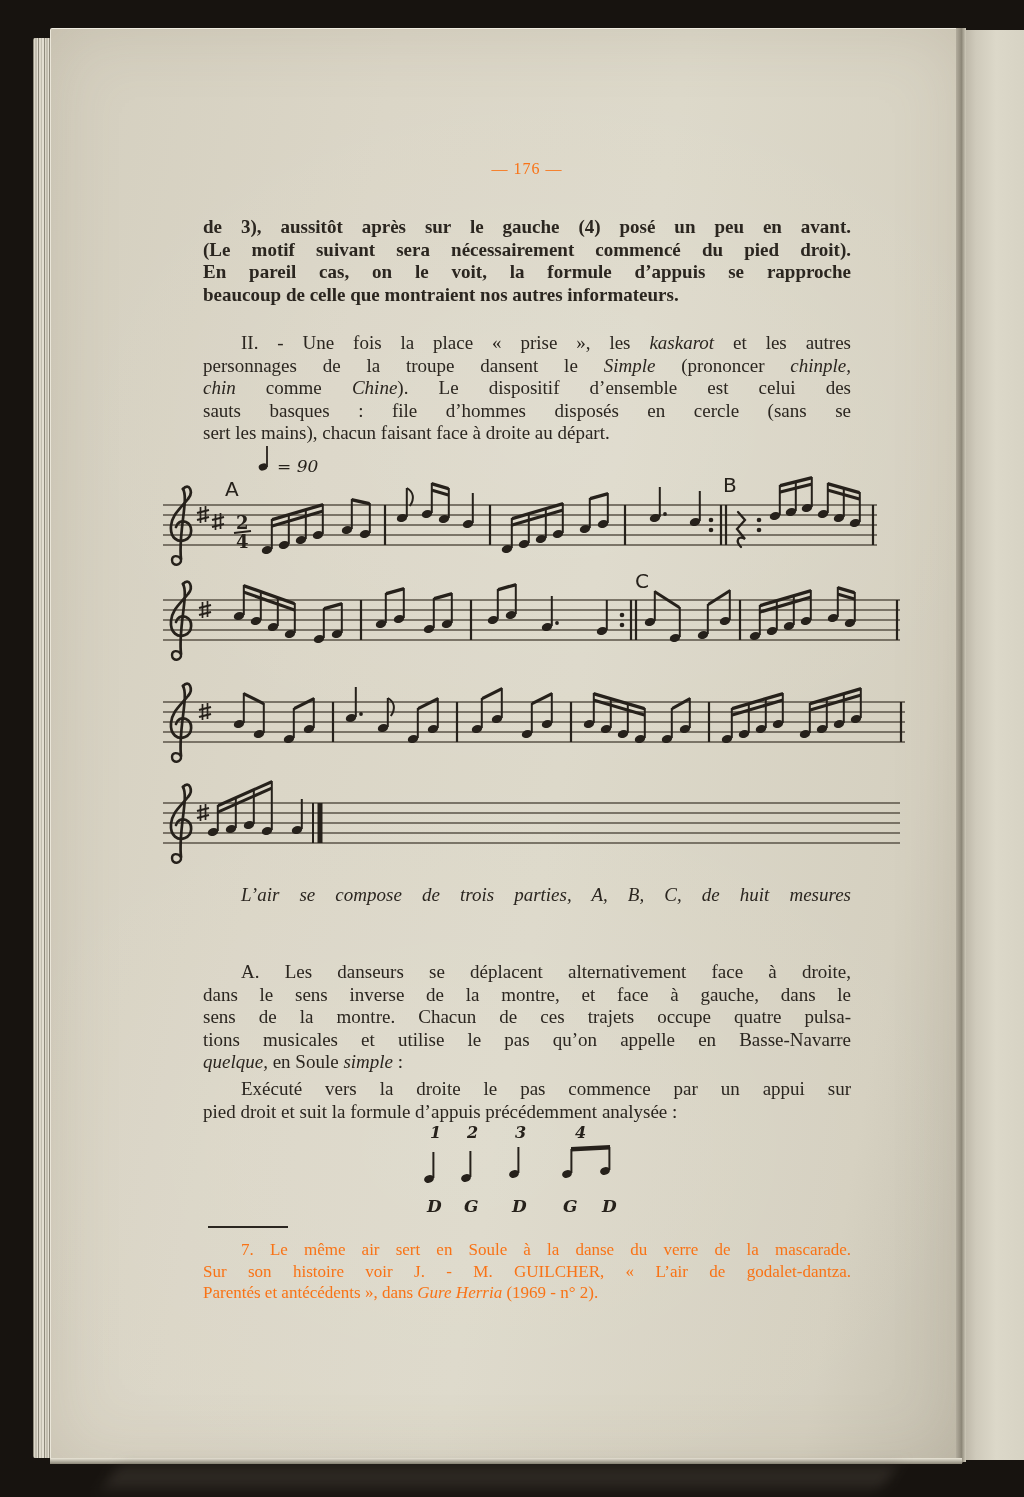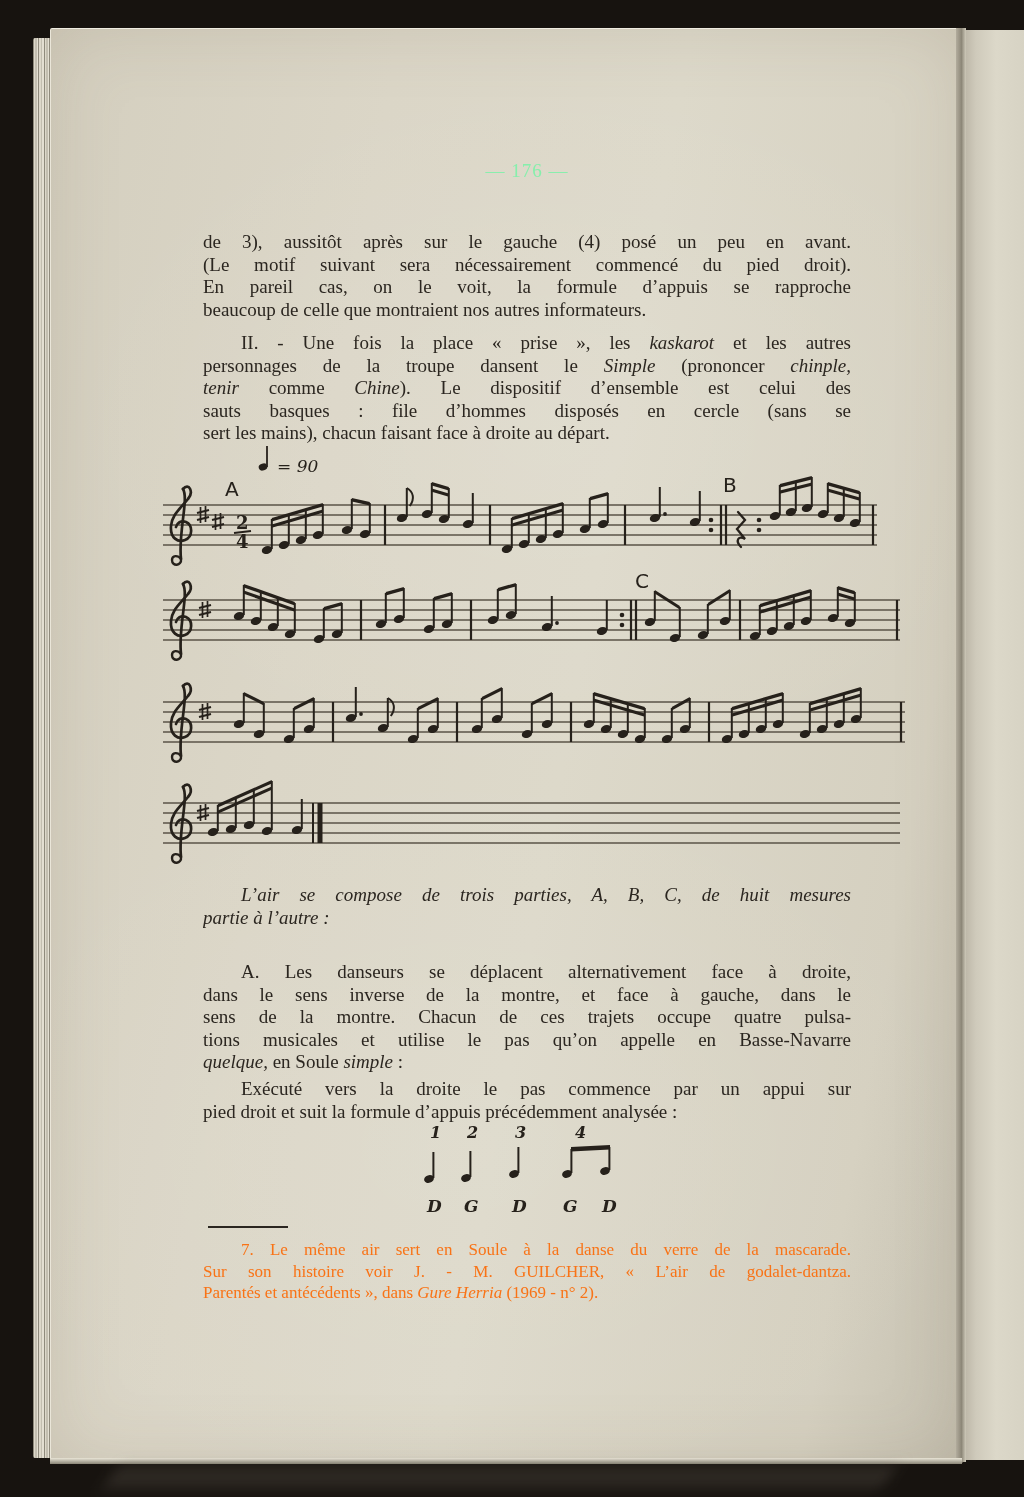--- a/index.html
+++ b/index.html
@@ -42,29 +42,29 @@
     background:linear-gradient(#e9e5d7,#8a8576);
   }
   .floor-shadow{
     position:absolute;left:110px;top:1466px;width:780px;height:22px;
     background:rgba(99,93,84,.30);filter:blur(7px);transform:skewX(-32deg);
   }
 
   
   .page-number{
     position:absolute;left:203px;top:160px;width:648px;
-    text-align:center;font-size:19px;color:#86efac;letter-spacing:1px;
+    text-align:center;font-size:16px;color:#f97316;letter-spacing:1px;
   }
   .para{position:absolute;left:203px;width:648px;color:#2b2620;font-size:19px;}
   .ln{height:22.5px;line-height:22.5px;overflow:hidden;text-align:justify;}
   .ln.j::after{content:"";display:inline-block;width:100%;}
   .ln.ind{text-indent:38px;}
   .ln i{font-style:italic;}
   .ln sup{font-size:.62em;vertical-align:super;line-height:0;}
-  #p1{top:231px;} #p2{top:332px;} #p3{top:884px;font-style:italic;} #p4{top:961px;} #p5{top:1078px;}
+  #p1{top:216px;font-weight:bold;} #p2{top:332px;} #p3{top:884px;font-style:italic;} #p4{top:961px;} #p5{top:1078px;}
   .footnote{position:absolute;left:203px;top:1239px;width:648px;color:#f97316;font-size:17px;}
   .footnote .ln{height:21.5px;line-height:21.5px;}
   .footnote-rule{position:absolute;left:208px;top:1226px;width:80px;height:2px;background:#2b2620;}
 
   .music-svg{position:absolute;left:155px;top:430px;}
   .rhythm-svg{position:absolute;left:415px;top:1122px;}
 </style>
 </head>
 <body>
 
@@ -81,21 +81,21 @@
 
   <div class="para" id="p1">
       <div class="ln j">de 3), aussitôt après sur le gauche (4) posé un peu en avant.</div>
       <div class="ln j">(Le motif suivant sera nécessairement commencé du pied droit).</div>
       <div class="ln j">En pareil cas, on le voit, la formule d’appuis se rapproche</div>
       <div class="ln">beaucoup de celle que montraient nos autres informateurs.</div>
     </div>
   <div class="para" id="p2">
       <div class="ln j ind">II. - Une fois la place « prise », les <i>kaskarot</i> et les autres</div>
       <div class="ln j">personnages de la troupe dansent le <i>Simple</i> (prononcer <i>chinple,</i></div>
-      <div class="ln j"><i>tenir</i> comme <i>Chine</i>). Le dispositif d’ensemble est celui des</div>
+      <div class="ln j"><i>chin</i> comme <i>Chine</i>). Le dispositif d’ensemble est celui des</div>
       <div class="ln j">sauts basques : file d’hommes disposés en cercle (sans se</div>
       <div class="ln">sert les mains), chacun faisant face à droite au départ.</div>
     </div>
 
   <svg class="music-svg" id="music-svg" width="760" height="435" viewBox="0 0 760 435">
       <line x1="8" y1="75" x2="722" y2="75" stroke="#5a5347" stroke-width="1.3"></line>
       <line x1="8" y1="85" x2="722" y2="85" stroke="#5a5347" stroke-width="1.3"></line>
       <line x1="8" y1="95" x2="722" y2="95" stroke="#5a5347" stroke-width="1.3"></line>
       <line x1="8" y1="105" x2="722" y2="105" stroke="#5a5347" stroke-width="1.3"></line>
       <line x1="8" y1="115" x2="722" y2="115" stroke="#5a5347" stroke-width="1.3"></line>
@@ -401,21 +401,20 @@
       <polygon points="62.8,374 116.8,350 116.8,353.4 62.8,377.4" fill="#26211b"></polygon>
       <polygon points="62.8,380.4 116.8,356.4 116.8,359.79999999999995 62.8,383.79999999999995" fill="#26211b"></polygon>
       <ellipse cx="142" cy="400" rx="5.3" ry="3.9" transform="rotate(-18 142 400)" fill="#26211b"></ellipse>
       <line x1="146.8" y1="399" x2="146.8" y2="369" stroke="#26211b" stroke-width="2"></line>
       <line x1="158" y1="373" x2="158" y2="413" stroke="#26211b" stroke-width="2"></line>
       <rect x="162.5" y="373" width="5" height="40" fill="#26211b"></rect>
     </svg>
 
   <div class="para" id="p3">
       <div class="ln j ind">L’air se compose de trois parties, A, B, C, de huit mesures</div>
-      <div class="ln">partie à l’autre :</div>
     </div>
   <div class="para" id="p4">
       <div class="ln j ind">A. Les danseurs se déplacent alternativement face à droite,</div>
       <div class="ln j">dans le sens inverse de la montre, et face à gauche, dans le</div>
       <div class="ln j">sens de la montre. Chacun de ces trajets occupe quatre pulsa-</div>
       <div class="ln j">tions musicales et utilise le pas qu’on appelle en Basse-Navarre</div>
       <div class="ln"><i>quelque,</i> en Soule <i>simple</i> :</div>
     </div>
   <div class="para" id="p5">
       <div class="ln j ind">Exécuté vers la droite le pas commence par un appui sur</div>

